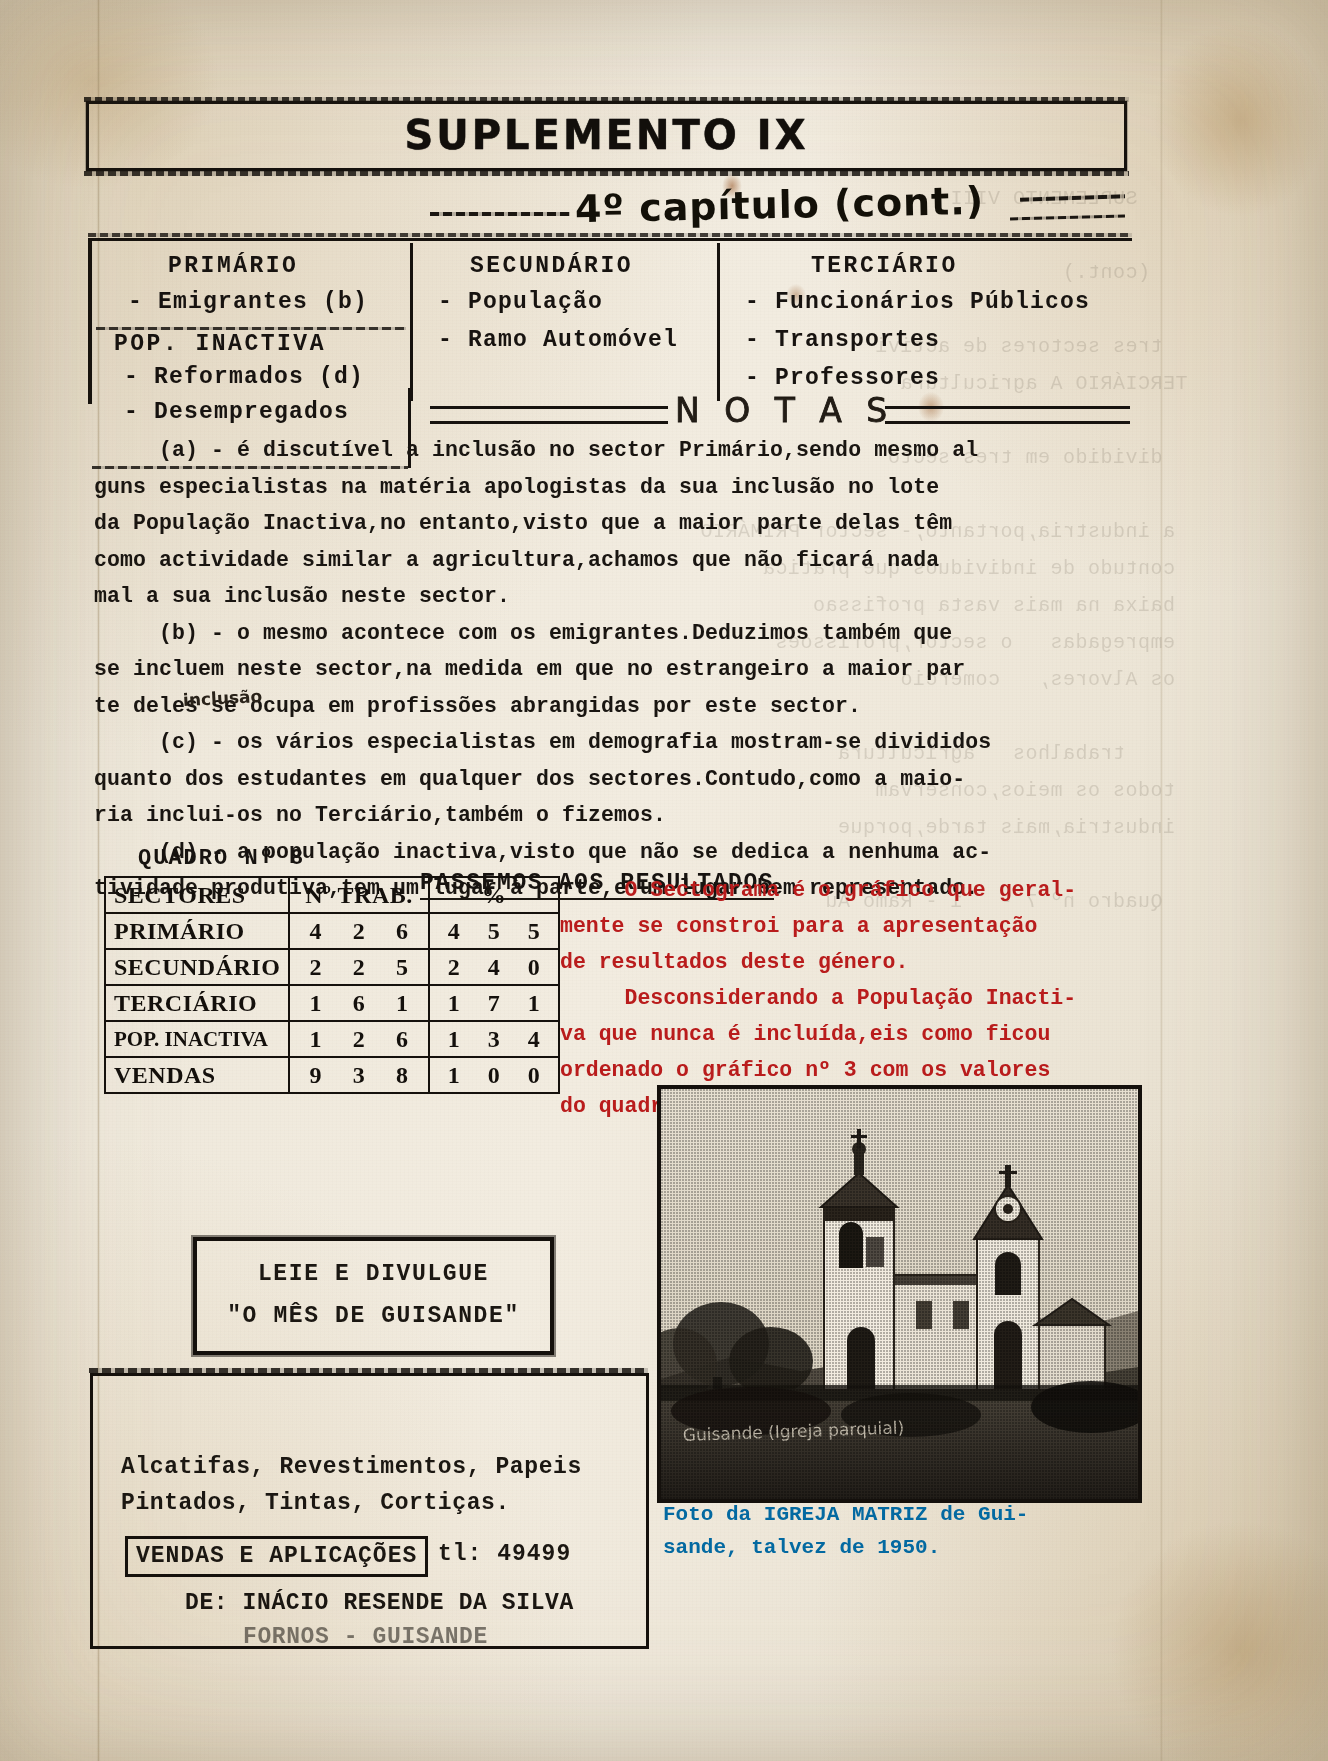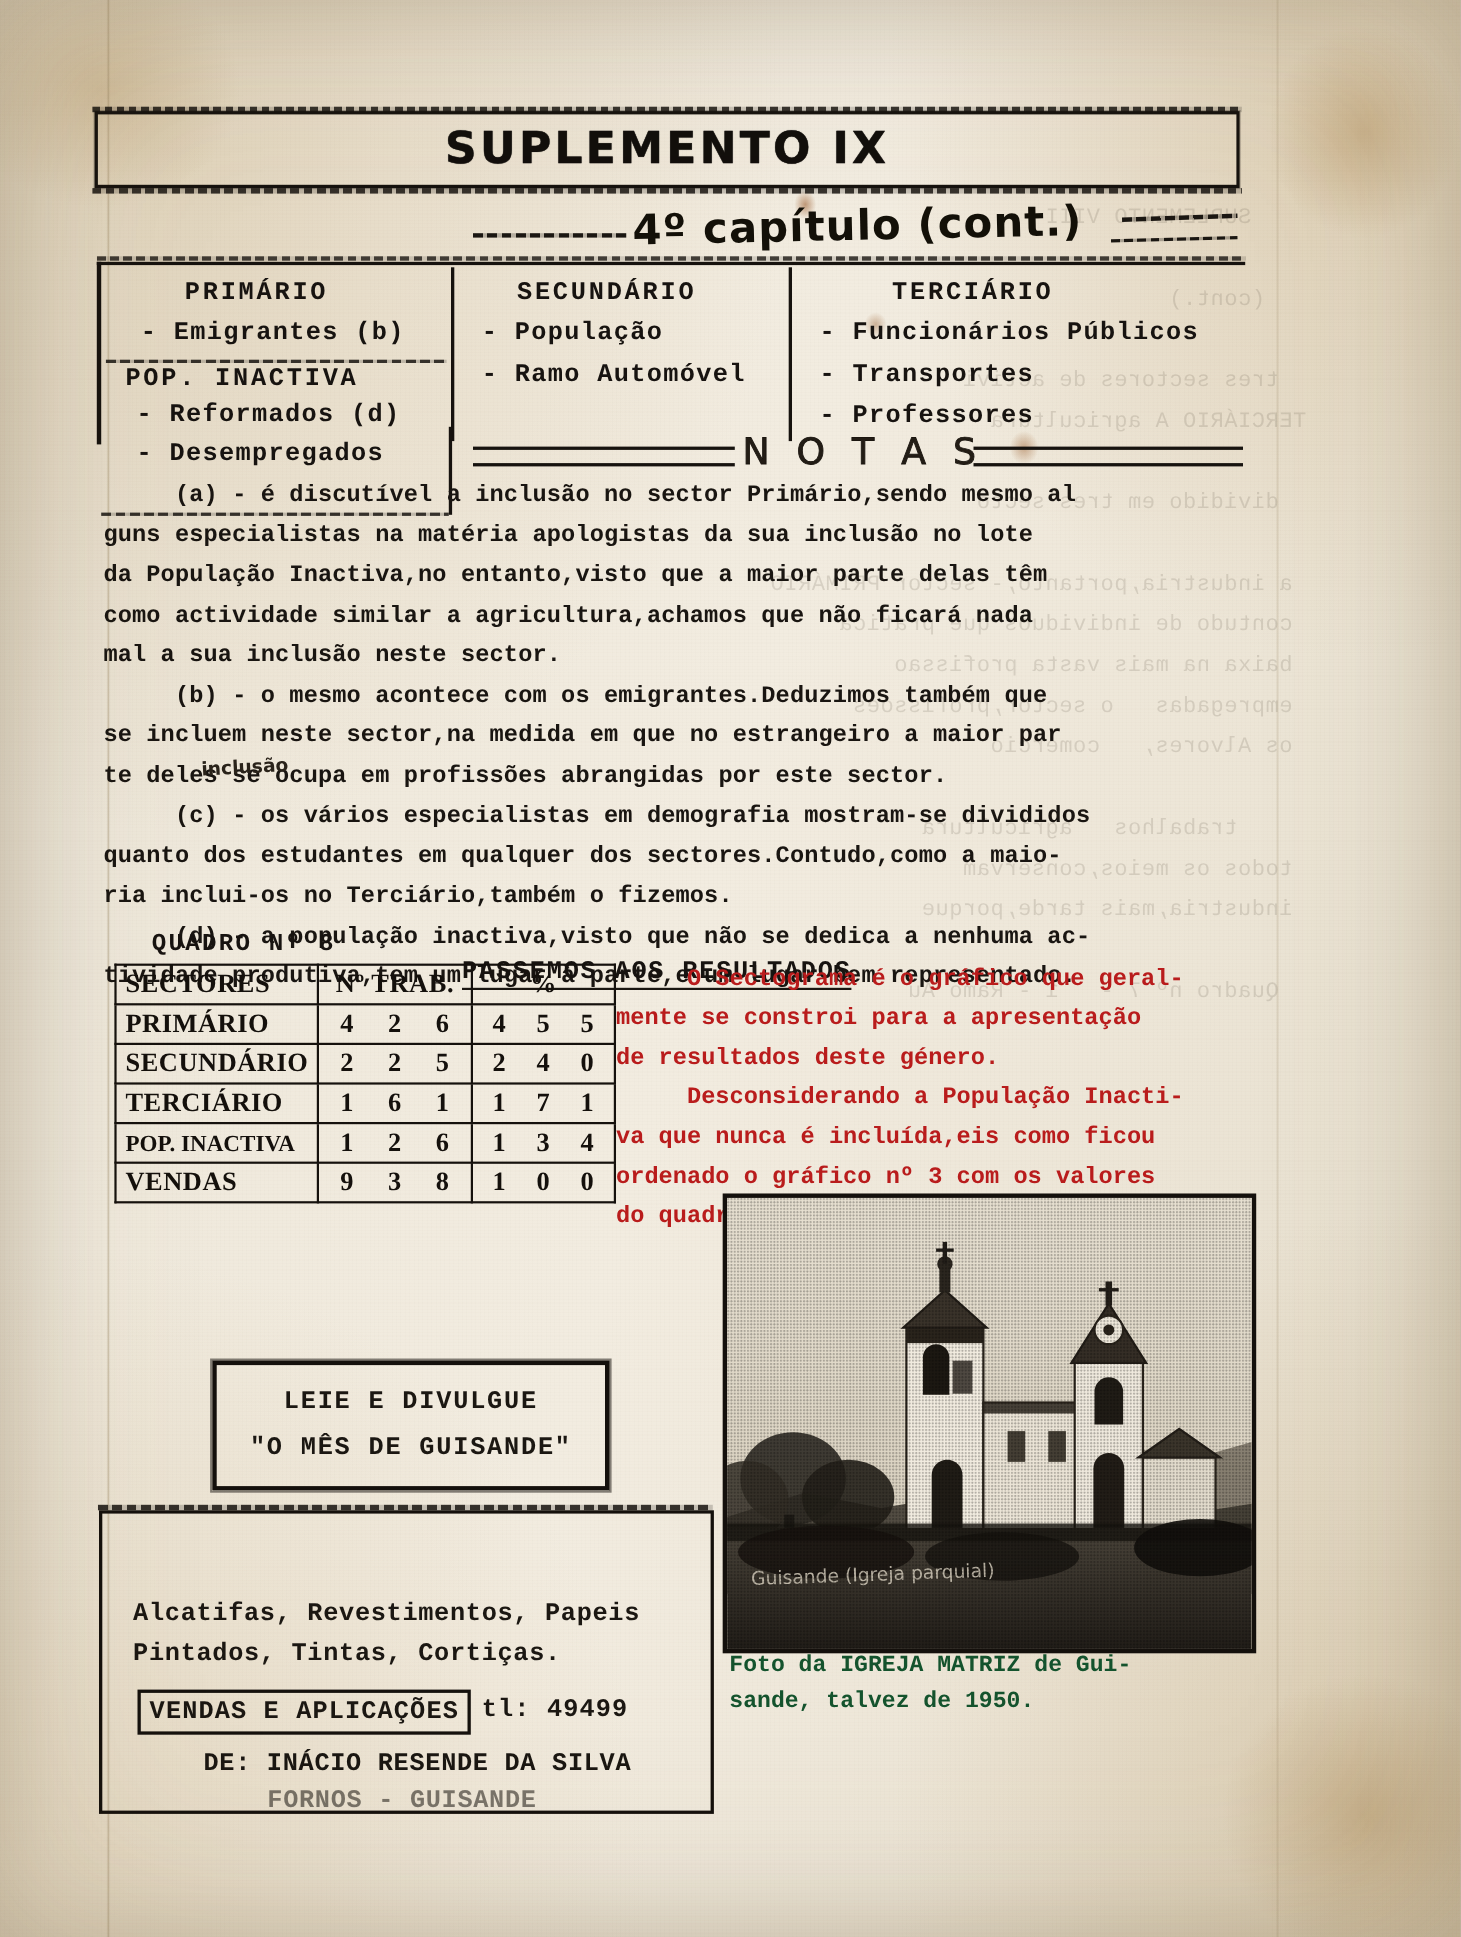--- a/index.html
+++ b/index.html
@@ -399,21 +399,21 @@
   }
   #photo-caption {
     position: absolute;
     left: 663px;
     top: 1498px;
     width: 480px;
     font-family: "Liberation Mono", monospace;
     font-weight: 700;
     font-size: 21px;
     line-height: 33px;
-    color: #14532d;
+    color: #0369a1;
     white-space: pre-wrap;
   }
   .halftone {
     position: absolute;
     inset: 0;
     opacity: 0.5;
     background-image: radial-gradient(circle at 1px 1px, rgba(0,0,0,0.55) 0.7px, rgba(0,0,0,0) 1.2px);
     background-size: 3px 3px;
     pointer-events: none;
   }

